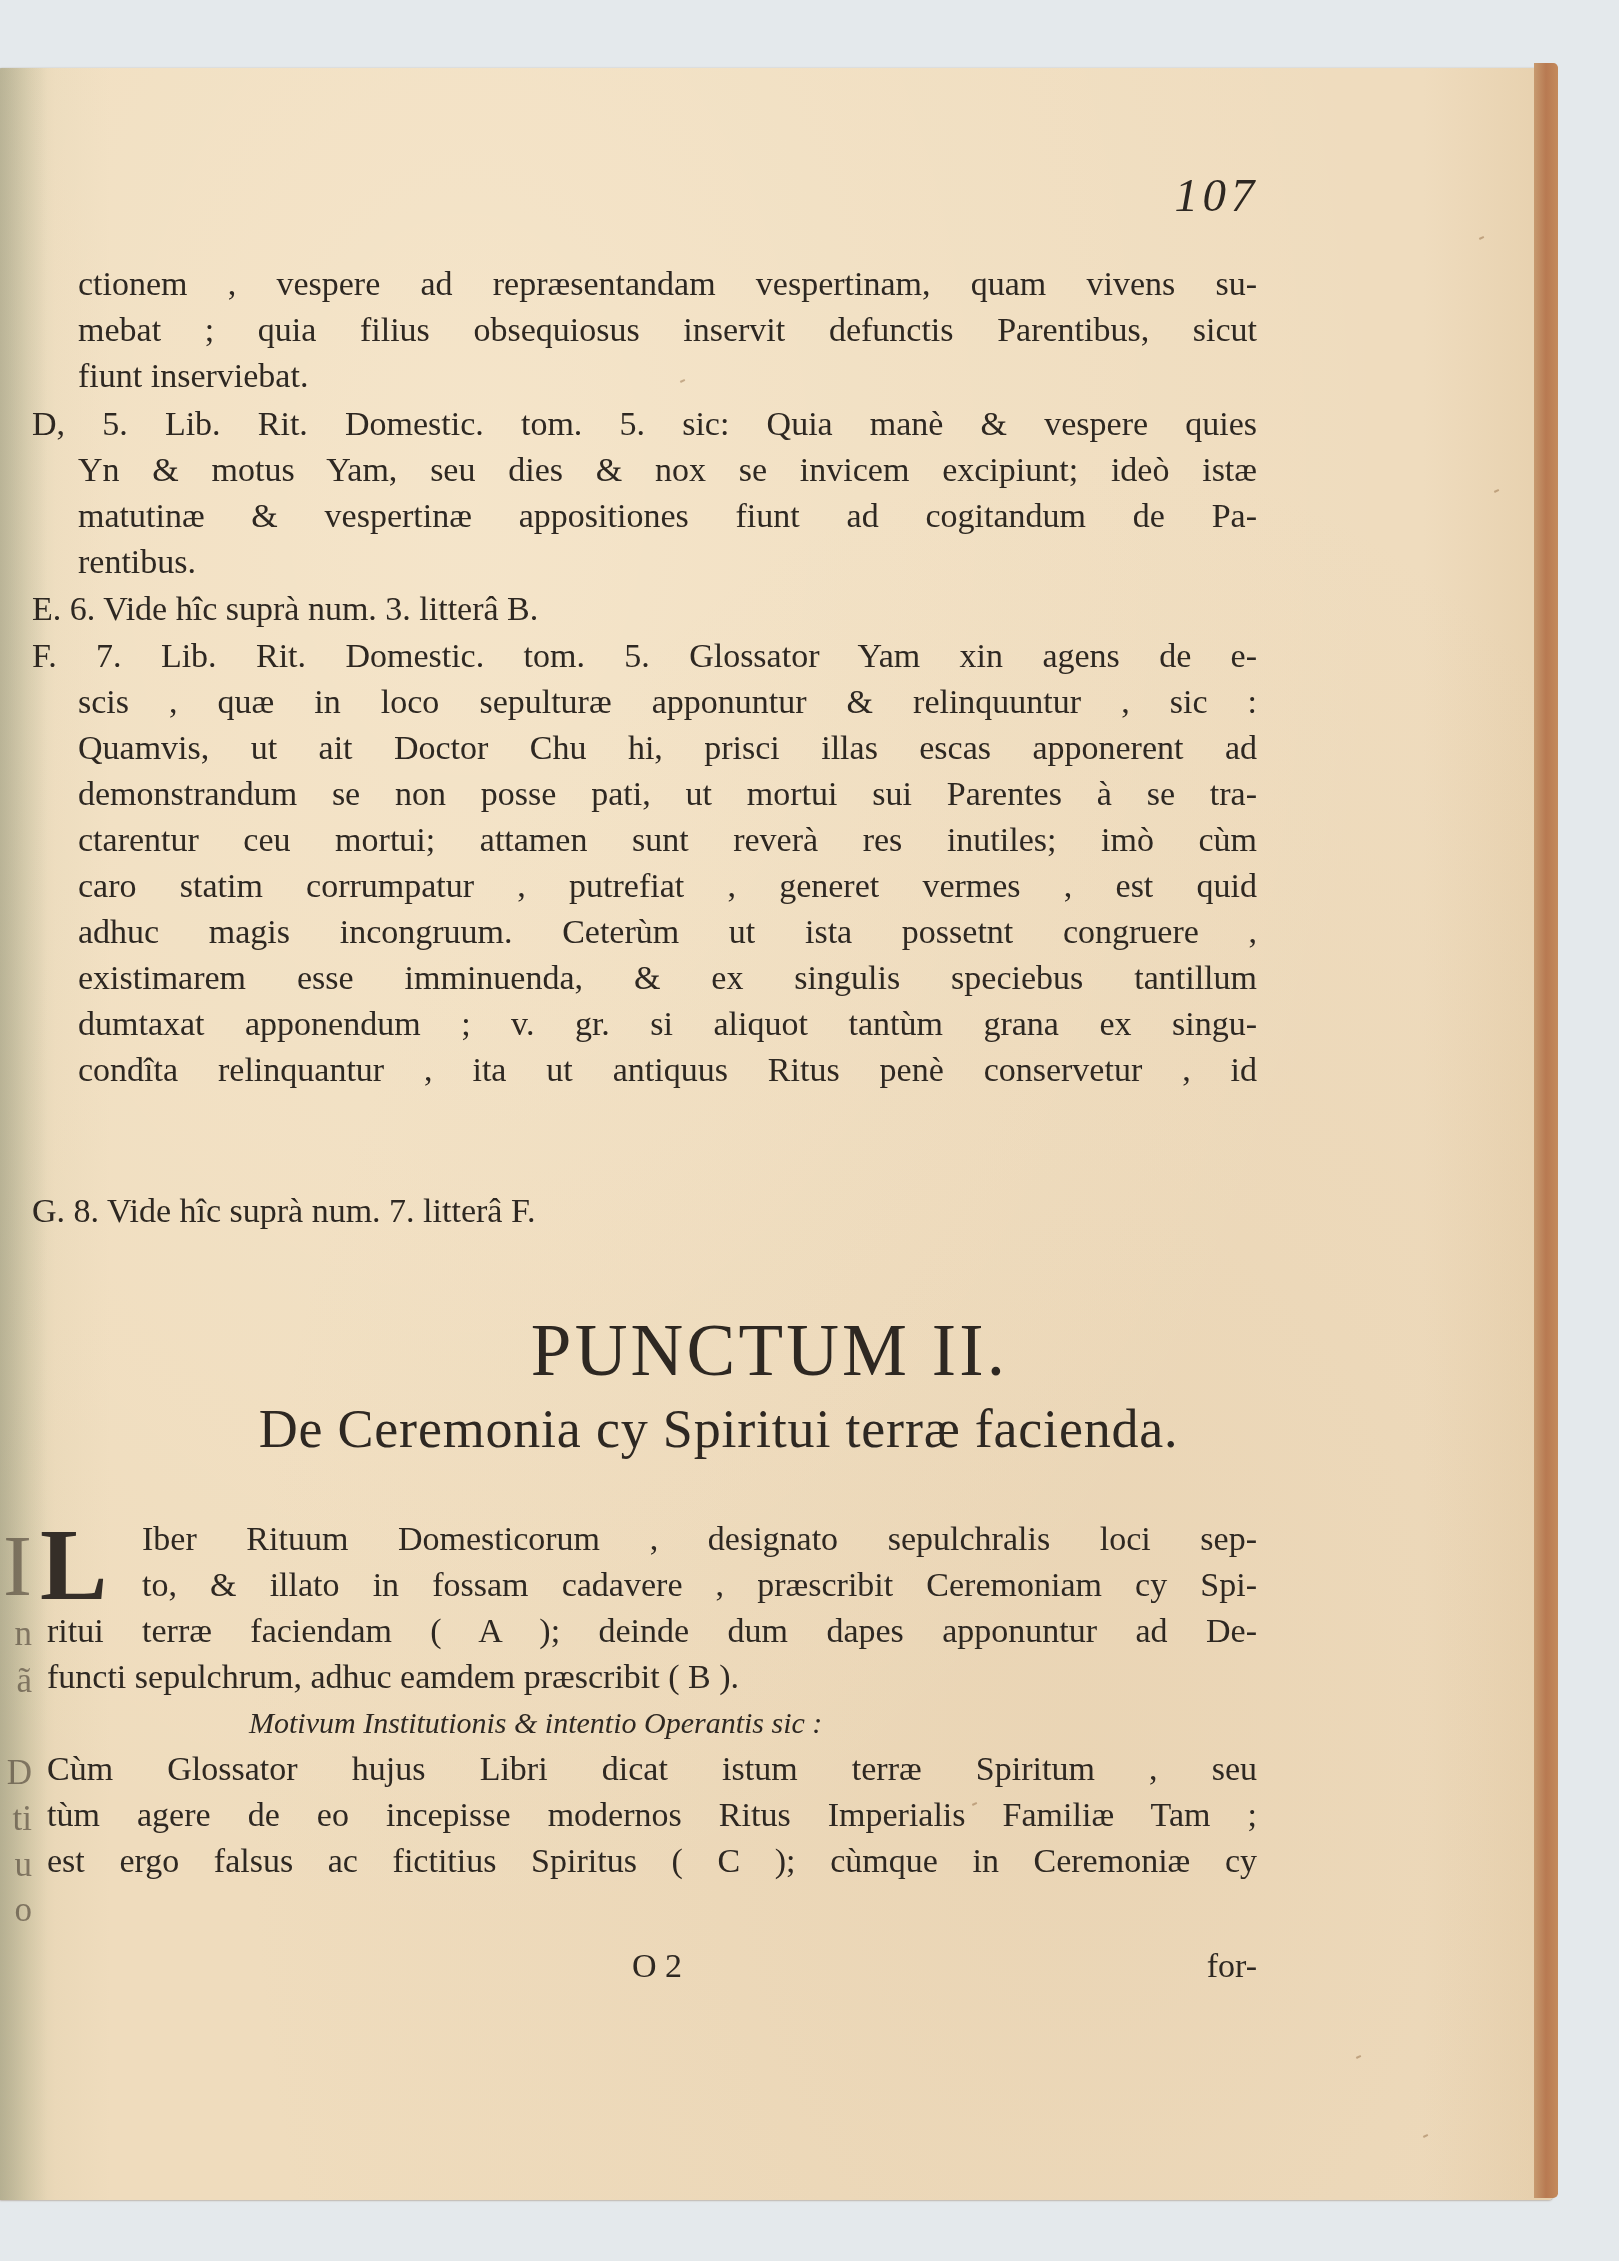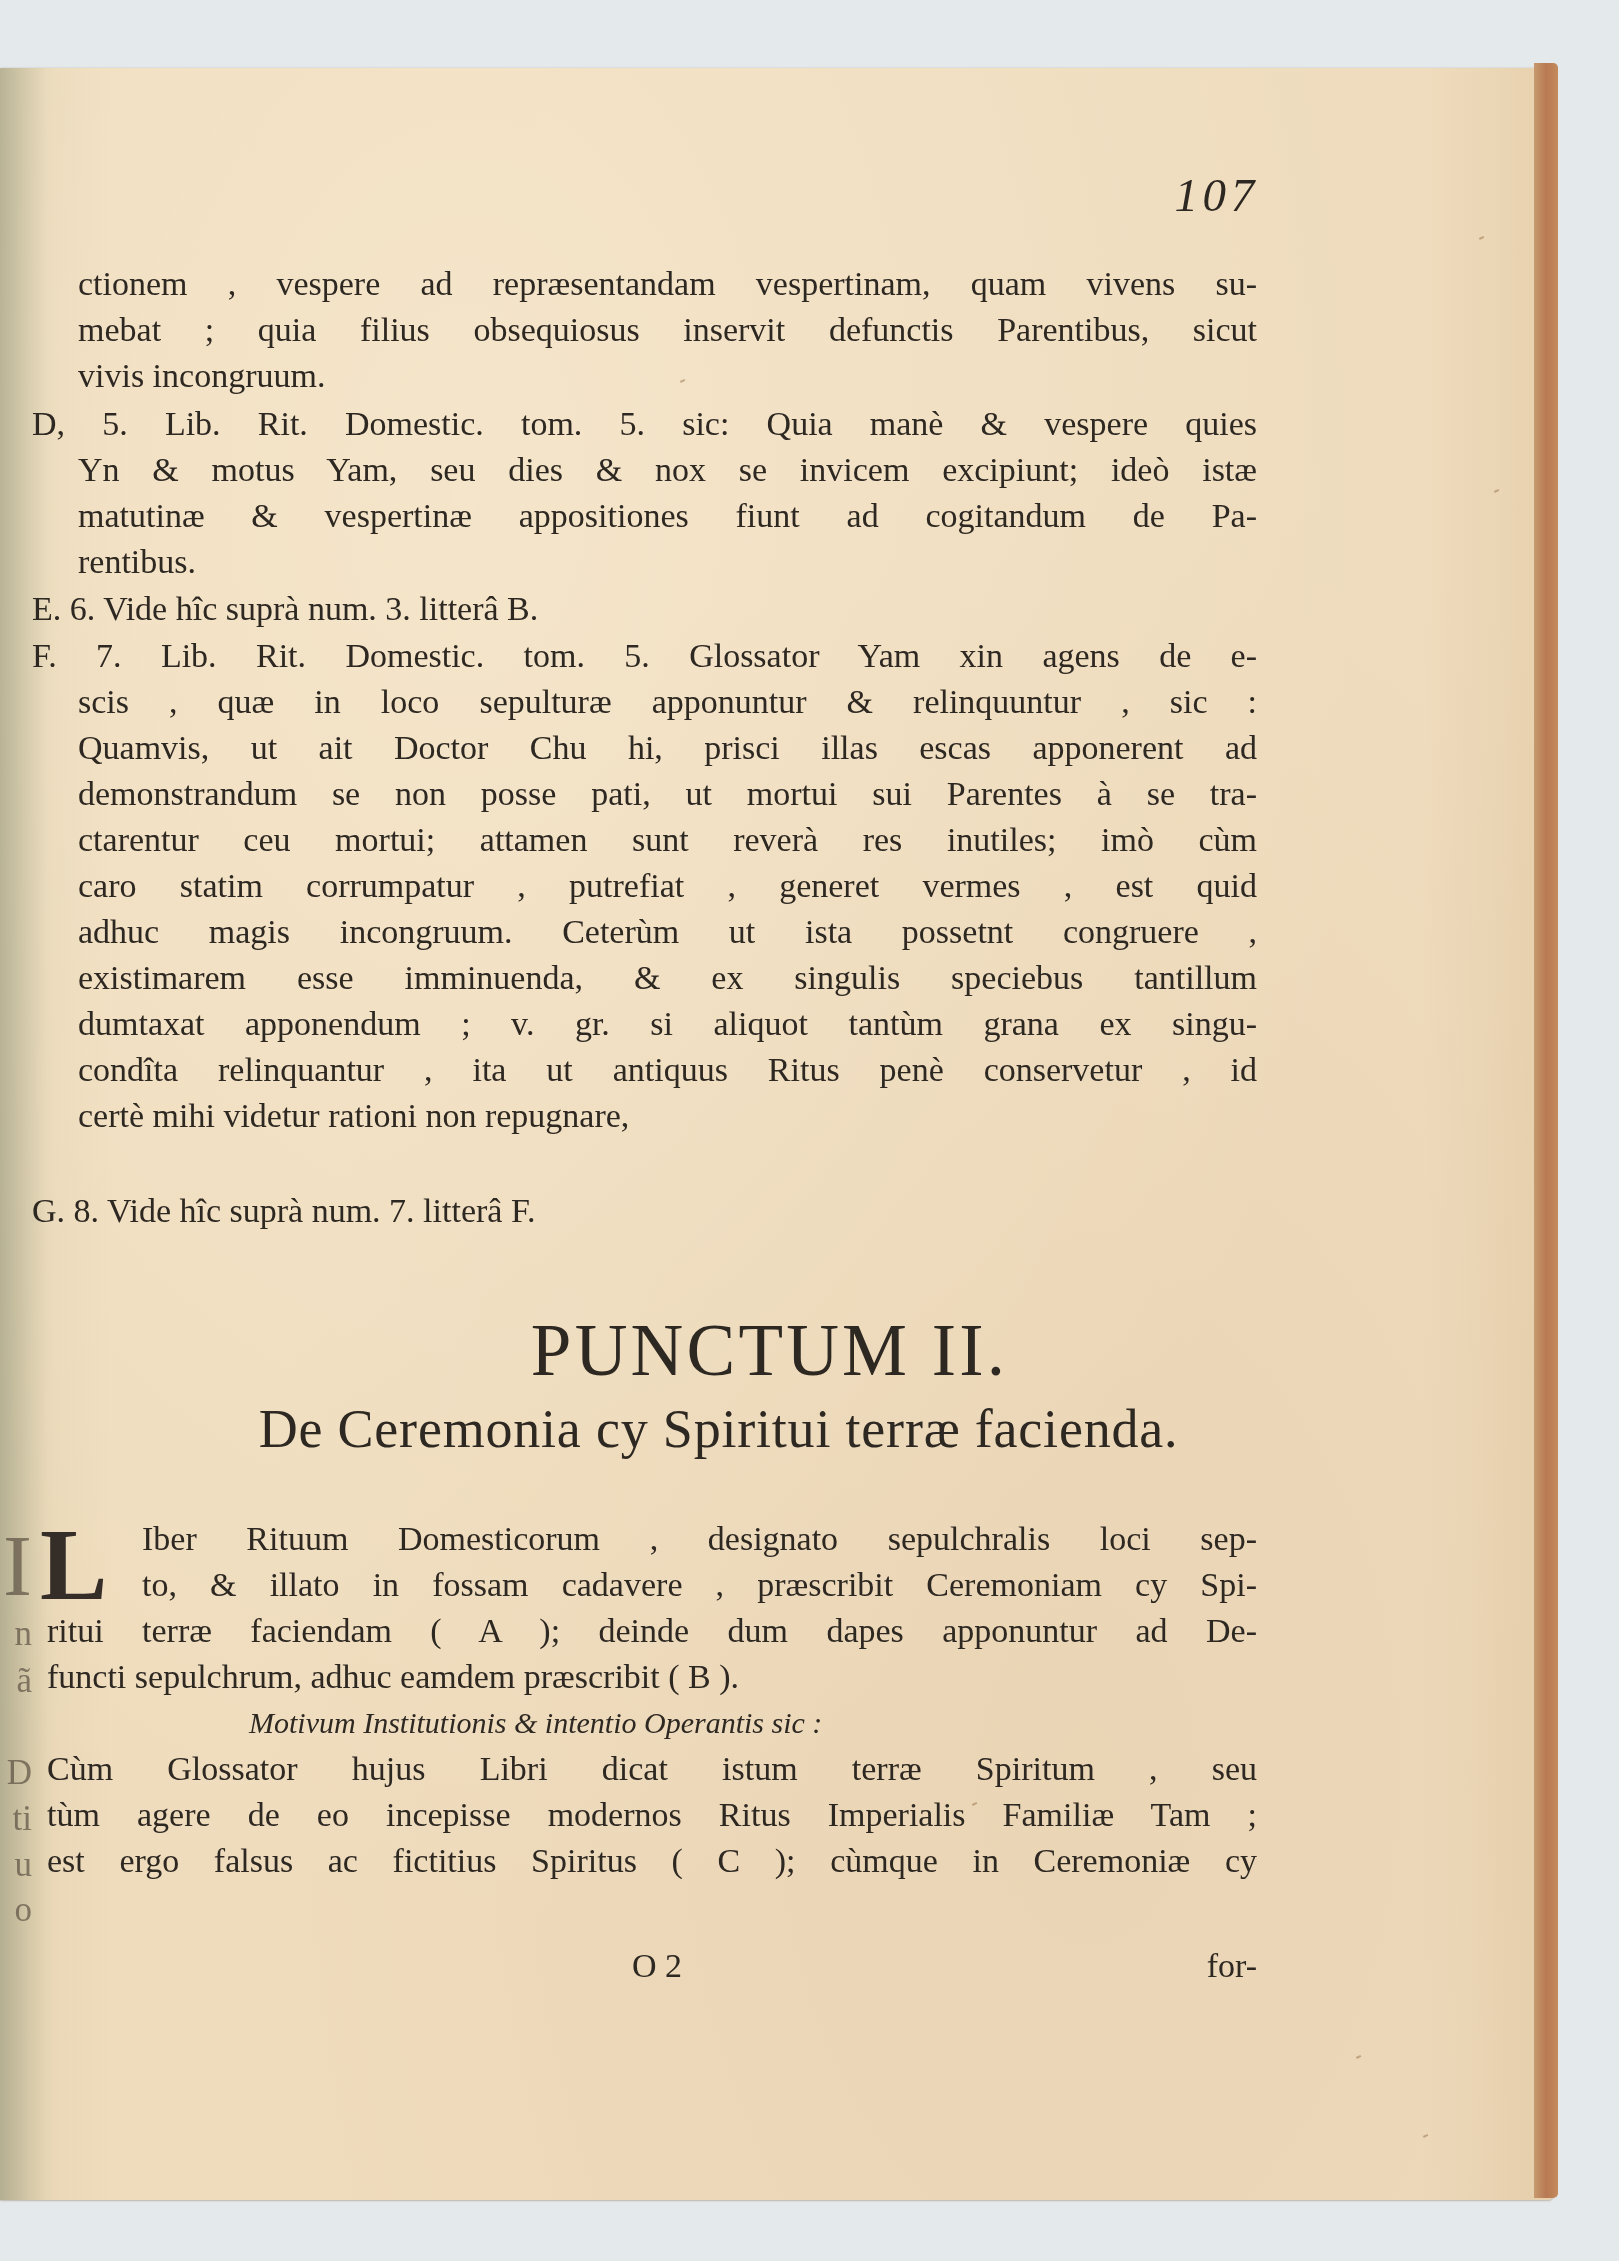--- a/index.html
+++ b/index.html
@@ -197,21 +197,21 @@
 <div class="ghost-column" style="top:1841px;">u</div>
 <div class="ghost-column" style="top:1886px;">o</div>
 
 <div class="running-head">
   <span class="pageno">107</span>
 </div>
 
 <div class="text-block" style="top:261px;">
   <div class="line indent">ctionem , vespere ad repræsentandam vespertinam, quam vivens su-</div>
   <div class="line indent">mebat ; quia filius obsequiosus inservit defunctis Parentibus, sicut</div>
-  <div class="line indent last">vivis incongruum.</div>
+  <div class="line indent last">fiunt inserviebat.</div>
 </div>
 
 <div class="text-block" style="top:401px;">
   <div class="line">D, 5. Lib. Rit. Domestic. tom. 5. sic: Quia manè &amp; vespere quies</div>
   <div class="line indent">Yn &amp; motus Yam, seu dies &amp; nox se invicem excipiunt; ideò istæ</div>
   <div class="line indent">matutinæ &amp; vespertinæ appositiones fiunt ad cogitandum de Pa-</div>
   <div class="line indent last">rentibus.</div>
 </div>
 
 <div class="text-block" style="top:586px;">
@@ -222,21 +222,20 @@
   <div class="line">F. 7. Lib. Rit. Domestic. tom. 5. Glossator Yam xin agens de e-</div>
   <div class="line indent">scis , quæ in loco sepulturæ apponuntur &amp; relinquuntur , sic :</div>
   <div class="line indent">Quamvis, ut ait Doctor Chu hi, prisci illas escas apponerent ad</div>
   <div class="line indent">demonstrandum se non posse pati, ut mortui sui Parentes à se tra-</div>
   <div class="line indent">ctarentur ceu mortui; attamen sunt reverà res inutiles; imò cùm</div>
   <div class="line indent">caro statim corrumpatur , putrefiat , generet vermes , est quid</div>
   <div class="line indent">adhuc magis incongruum. Ceterùm ut ista possetnt congruere ,</div>
   <div class="line indent">existimarem esse imminuenda, &amp; ex singulis speciebus tantillum</div>
   <div class="line indent">dumtaxat apponendum ; v. gr. si aliquot tantùm grana ex singu-</div>
   <div class="line indent">condîta relinquantur , ita ut antiquus Ritus penè conservetur , id</div>
-  <div class="line indent last">certè mihi videtur rationi non repugnare,</div>
 </div>
 
 <div class="text-block" style="top:1188px;">
   <div class="line last">G. 8. Vide hîc suprà num. 7. litterâ F.</div>
 </div>
 
 <div class="heading1">PUNCTUM II.</div>
 <div class="heading2">De Ceremonia cy Spiritui terræ facienda.</div>
 
 <div class="drop-cap">L</div>

